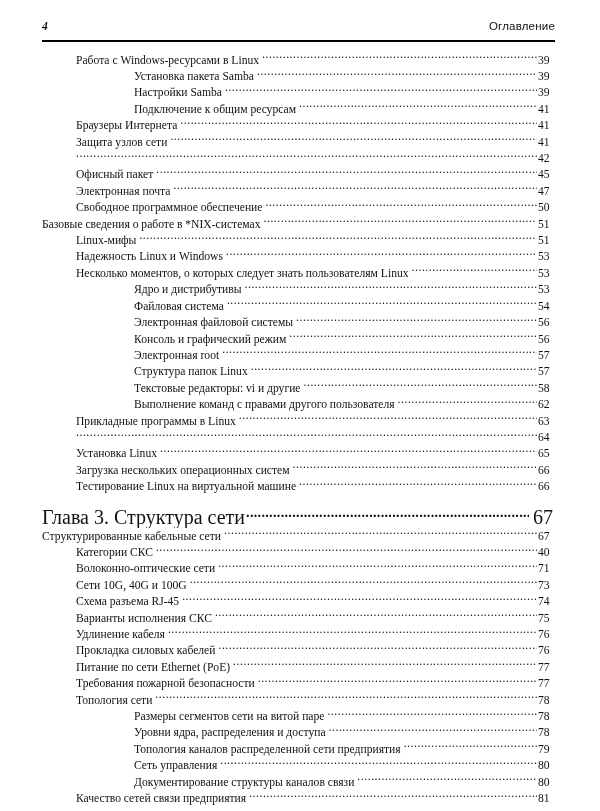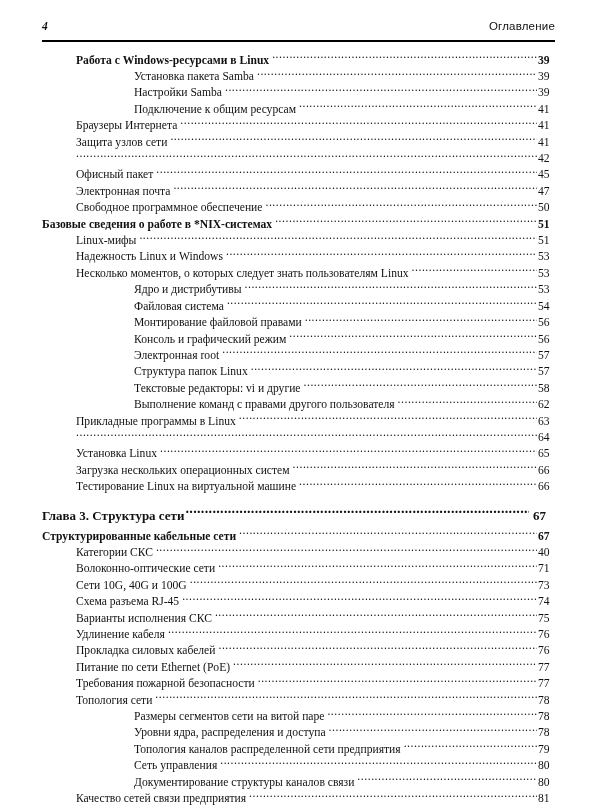--- a/index.html
+++ b/index.html
@@ -95,25 +95,25 @@
   .toc-entry .pg {
     flex: 0 0 auto;
     min-width: 17px;
     padding-left: 1px;
   }
   
   .lvl0 { margin-left: 0px; }
   .lvl1 { margin-left: 34px; }
   .lvl2 { margin-left: 92px; }
 
-  .bold .txt, .bold .pg { font-weight: bold; }
+  .bold .txt, .bold .pg { font-weight: normal; }
 
   
   .chapter {
-    font-size: 13px;
+    font-size: 20px;
     line-height: 24px;
     height: 24px;
     font-weight: bold;
     margin-top: 9px;
   }
   .chapter .txt { padding-right: 1px; }
   .chapter .leader::after {
     font-size: 14.2px;
     letter-spacing: 0.3px;
     font-weight: bold;
@@ -205,21 +205,21 @@
         <span class="txt">Ядро и дистрибутивы</span>
         <span class="leader"></span>
         <span class="pg">53</span>
       </div>
       <div class="toc-entry lvl2">
         <span class="txt">Файловая система</span>
         <span class="leader"></span>
         <span class="pg">54</span>
       </div>
       <div class="toc-entry lvl2">
-        <span class="txt">Монтирование файловой правами</span>
+        <span class="txt">Электронная файловой системы</span>
         <span class="leader"></span>
         <span class="pg">56</span>
       </div>
       <div class="toc-entry lvl2">
         <span class="txt">Консоль и графический режим</span>
         <span class="leader"></span>
         <span class="pg">56</span>
       </div>
       <div class="toc-entry lvl2">
         <span class="txt">Электронная root</span>

